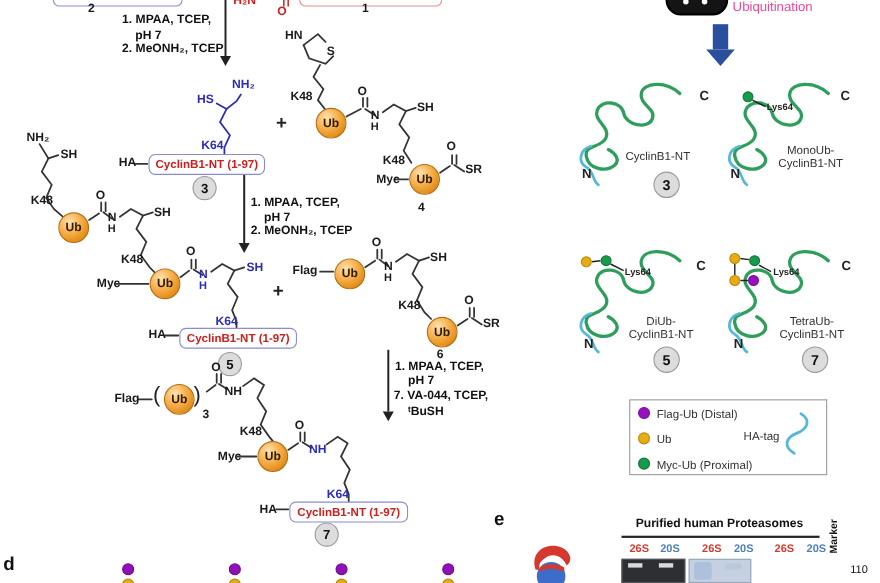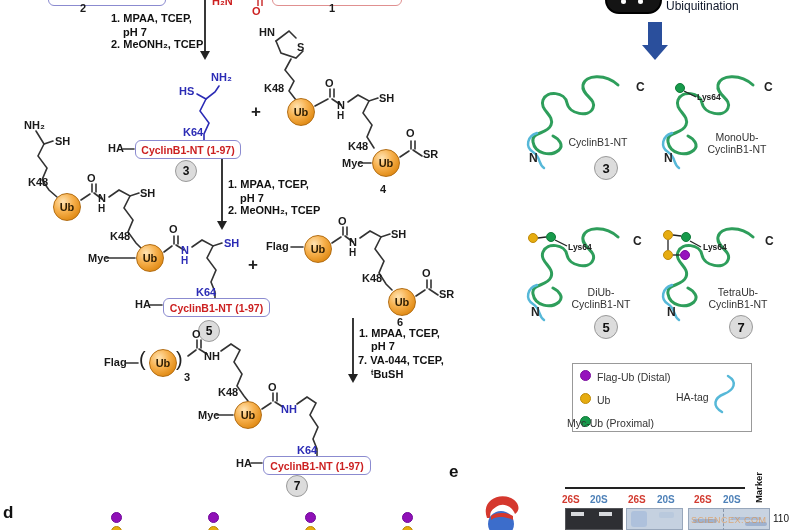--- a/index.html
+++ b/index.html
@@ -23,21 +23,21 @@
         border:1.5px solid #9a9a9a;display:flex;align-items:center;justify-content:center;
         font:bold 12px "Liberation Sans",sans-serif;color:#111;box-sizing:border-box;}
   .numc.big{width:24px;height:24px;font-size:13px;}
   .dot{position:absolute;border-radius:50%;box-sizing:border-box;}
   .plus{position:absolute;font:bold 17px "Liberation Sans",sans-serif;color:#222;line-height:1;}
   .paren{position:absolute;font:20px "Liberation Sans",sans-serif;color:#222;line-height:1;}
   .pname{position:absolute;font:10.5px "Liberation Sans",sans-serif;color:#333;
          text-align:center;width:90px;line-height:1.15;}
   .term{position:absolute;font:600 12px "Liberation Sans",sans-serif;color:#222;line-height:1;}
   .lys{position:absolute;font:600 8.5px "Liberation Sans",sans-serif;color:#222;line-height:1;}
-  .lane{position:absolute;width:28px;text-align:left;
+  .lane{position:absolute;width:28px;text-align:right;
         font:bold 10px "Liberation Sans",sans-serif;line-height:1;}
   .lane.red{color:#d23b30}.lane.blue{color:#4e81b8}
   .panel-letter{position:absolute;font:bold 17px "Liberation Sans",sans-serif;color:#111;line-height:1;}
   .gel{position:absolute;box-sizing:border-box;}
   .legend-label{position:absolute;font:10.5px "Liberation Sans",sans-serif;color:#333;line-height:1;}
 </style>
 </head>
 <body>
 
 <div id="canvas">
@@ -237,21 +237,21 @@
   <div class="lbl blue" style="left:297px;top:445px;">K64</div>
   <div class="lbl" style="left:236px;top:458px;">HA</div>
   <div class="pbox" style="left:263px;top:456px;width:108px;height:19px;">CyclinB1-NT (1-97)</div>
   <div class="numc" style="left:286px;top:475px;">7</div>
 
   <div style="position:absolute;left:605px;top:-11px;width:57px;height:25px;background:#141414;
               border-radius:8px 8px 14px 14px;border:2px solid #000;box-sizing:border-box;">
     <div class="dot" style="left:14px;top:8px;width:5px;height:5px;background:#fff;"></div>
     <div class="dot" style="left:31px;top:8px;width:5px;height:5px;background:#fff;"></div>
   </div>
-  <div class="lbl" style="left:666px;top:0px;font-weight:500;font-size:12px;color:#0f172a;">Ubiquitination</div>
+  <div class="lbl" style="left:666px;top:0px;font-weight:500;font-size:12px;color:#ec4899;">Ubiquitination</div>
 
   <div style="position:absolute;left:648px;top:22px;width:14px;height:23px;background:#2a4f9c;"></div>
   <div style="position:absolute;left:642px;top:45px;width:0;height:0;
               border-left:13px solid transparent;border-right:13px solid transparent;
               border-top:15px solid #2a4f9c;"></div>
 
   <div class="term" style="left:636px;top:81px;">C</div>
   <div class="pname" style="left:553px;top:136px;">CyclinB1-NT</div>
   <div class="numc big" style="left:594px;top:156px;">3</div>
   <div class="term" style="left:529px;top:152px;">N</div>
@@ -282,21 +282,21 @@
   <div class="pname" style="left:693px;top:298px;">CyclinB1-NT</div>
   <div class="numc big" style="left:729px;top:315px;">7</div>
   <div class="term" style="left:667px;top:306px;">N</div>
 
   <div style="position:absolute;left:572px;top:363px;width:180px;height:69px;border:1px solid #999;background:#fff;box-sizing:border-box;"></div>
   <div class="dot" style="left:580px;top:370px;width:11px;height:11px;background:#9612bd;border:1px solid #7a0d9e;"></div>
   <div class="legend-label" style="left:597px;top:372px;">Flag-Ub (Distal)</div>
   <div class="dot" style="left:580px;top:393px;width:11px;height:11px;background:#e6ac10;border:1px solid #bf8a09;"></div>
   <div class="legend-label" style="left:597px;top:395px;">Ub</div>
   <div class="dot" style="left:580px;top:416px;width:11px;height:11px;background:#179a4b;border:1px solid #0e7a38;"></div>
-  <div class="legend-label" style="left:567px;top:418px;">Myc-Ub (Proximal)</div>
+  <div class="legend-label" style="left:597px;top:418px;">Myc-Ub (Proximal)</div>
   <div class="legend-label" style="left:676px;top:392px;">HA-tag</div>
   <svg width="36" height="46" style="position:absolute;left:708px;top:372px;" xmlns="http://www.w3.org/2000/svg">
     <path d="M20,4 C30,10 26,18 16,22 C6,26 4,34 14,40" fill="none" stroke="#56b8d8" stroke-width="2.5" stroke-linecap="round"></path>
   </svg>
 
   <div class="panel-letter" style="left:3px;top:504px;">d</div>
   <div class="dot" style="left:111px;top:512px;width:11px;height:11px;background:#8f10b7;border:1px solid #70089a;"></div>
   <div class="dot" style="left:208px;top:512px;width:11px;height:11px;background:#8f10b7;border:1px solid #70089a;"></div>
   <div class="dot" style="left:305px;top:512px;width:11px;height:11px;background:#8f10b7;border:1px solid #70089a;"></div>
   <div class="dot" style="left:402px;top:512px;width:11px;height:11px;background:#8f10b7;border:1px solid #70089a;"></div>
@@ -304,42 +304,36 @@
   <div class="dot" style="left:208px;top:526px;width:11px;height:11px;background:#e7ad0e;border:1px solid #b8860b;"></div>
   <div class="dot" style="left:305px;top:526px;width:11px;height:11px;background:#e7ad0e;border:1px solid #b8860b;"></div>
   <div class="dot" style="left:402px;top:526px;width:11px;height:11px;background:#e7ad0e;border:1px solid #b8860b;"></div>
 
   <div class="panel-letter" style="left:449px;top:463px;">e</div>
   <svg width="46" height="36" style="position:absolute;left:479px;top:494px;" xmlns="http://www.w3.org/2000/svg">
     <path d="M8,24 C2,8 18,-2 32,4 C40,8 42,16 36,20 C33,12 24,8 17,13 C12,16 10,20 12,24 Z" fill="#d5382e"></path>
     <circle cx="22" cy="30" r="13" fill="#3c6dcb"></circle>
     <path d="M12,22 C16,18 28,18 34,22 L34,26 C26,22 16,22 12,26 Z" fill="#d5382e"></path>
   </svg>
+  <div style="position:absolute;left:570px;top:470px;width:168px;text-align:center;
+              font:bold 11px 'Liberation Sans',sans-serif;color:#111;">Purified human Proteasomes</div>
   <div style="position:absolute;left:565px;top:487px;width:180px;height:1.5px;background:#222;"></div>
   <div class="lane red" style="left:562px;top:495px;">26S</div>
   <div class="lane blue" style="left:590px;top:495px;">20S</div>
   <div class="lane red" style="left:628px;top:495px;">26S</div>
   <div class="lane blue" style="left:657px;top:495px;">20S</div>
   <div class="lane red" style="left:694px;top:495px;">26S</div>
   <div class="lane blue" style="left:723px;top:495px;">20S</div>
   <div style="position:absolute;left:736px;top:482px;width:44px;text-align:center;
               font:bold 9.5px 'Liberation Sans',sans-serif;color:#111;transform:rotate(-90deg);">Marker</div>
   <div style="position:absolute;left:808px;top:495px;font:10px 'Liberation Sans',sans-serif;color:#111;">KDa</div>
 
   <div class="gel" style="left:565px;top:508px;width:58px;height:22px;background:#2e2f33;border:1px solid #55565a;">
     <div style="position:absolute;left:5px;top:3px;width:13px;height:3.5px;background:#d8dadd;"></div>
     <div style="position:absolute;left:33px;top:3px;width:13px;height:3.5px;background:#d8dadd;"></div>
   </div>
   <div class="gel" style="left:626px;top:508px;width:57px;height:22px;background:#c5d1e0;border:1px solid #98a7bb;">
     <div style="position:absolute;left:4px;top:2px;width:16px;height:16px;background:#a9bedb;border-radius:3px;opacity:.85;"></div>
     <div style="position:absolute;left:32px;top:3px;width:15px;height:6px;background:#b9c9dd;border-radius:2px;"></div>
   </div>
-  <div class="gel" style="left:688px;top:508px;width:82px;height:22px;background:#c8d3e1;border:1px solid #98a7bb;">
-    <div style="position:absolute;left:34px;top:0;width:0;height:22px;border-left:1px dashed #8896ab;"></div>
-    <div style="position:absolute;left:4px;top:10px;width:24px;height:4px;background:#9fb2cf;border-radius:2px;"></div>
-    <div style="position:absolute;left:42px;top:8px;width:30px;height:3px;background:#aabcd6;border-radius:2px;"></div>
-    <div style="position:absolute;left:56px;top:13px;width:22px;height:4px;background:#9fb2cf;border-radius:2px;"></div>
-    <div style="position:absolute;left:2px;top:6px;width:80px;font:9px 'Liberation Sans',sans-serif;
-                color:#e8872a;opacity:.55;letter-spacing:.5px;white-space:nowrap;">SCIENCEX.COM</div>
-  </div>
   <div style="position:absolute;left:773px;top:513px;font:10px 'Liberation Sans',sans-serif;color:#111;">110</div>
 
 </div>
 
 </body></html>

